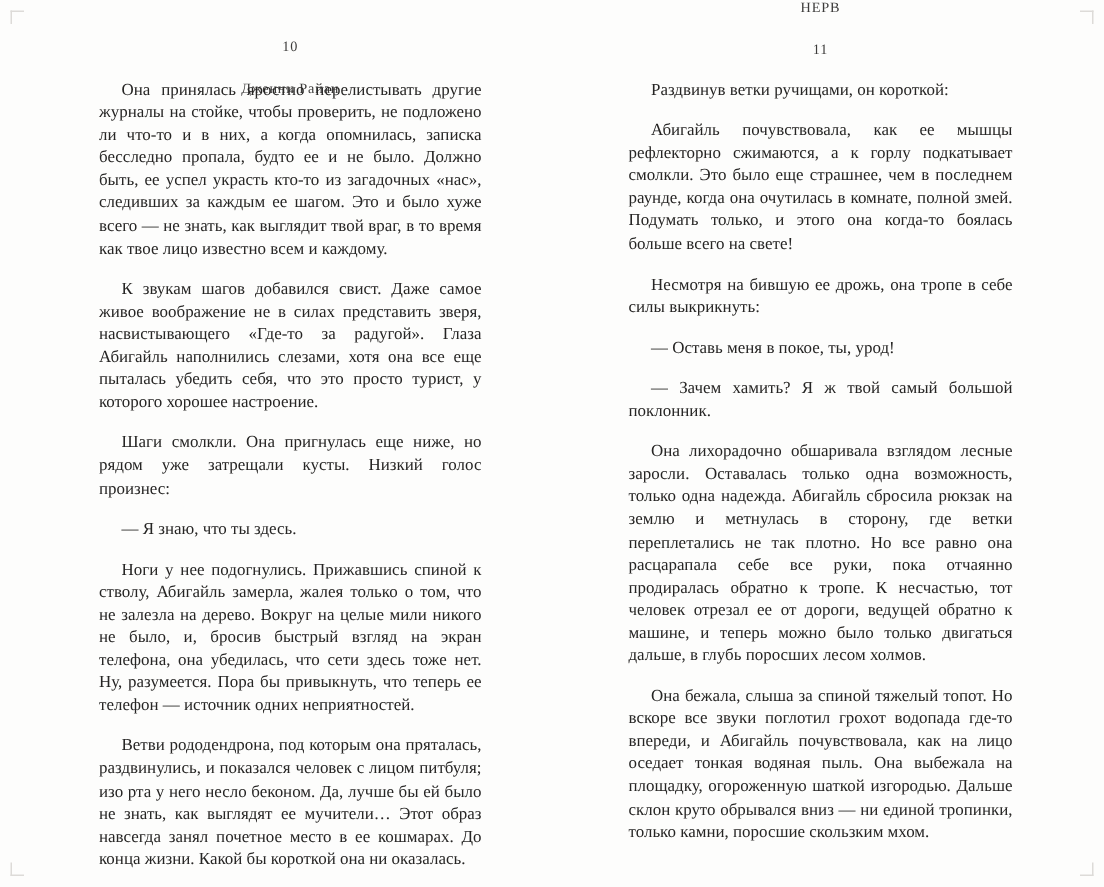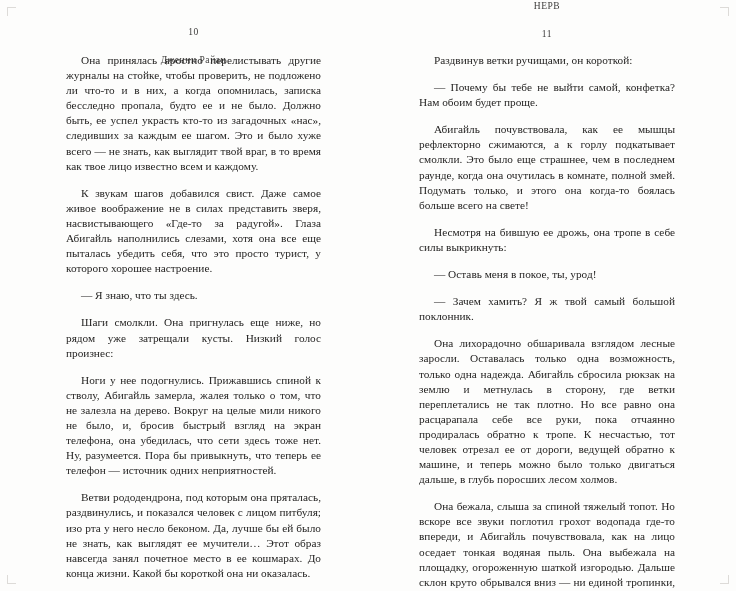--- a/index.html
+++ b/index.html
@@ -81,36 +81,35 @@
 
   <section class="page left">
     <header class="running-head">
       <span>10</span>
       <span class="head-bar"></span>
       <span>Дженни Райан</span>
     </header>
     <div class="text">
       <p>Она принялась яростно перелистывать другие журналы на стойке, чтобы проверить, не подложено ли что-то и в них, а когда опомнилась, записка бесследно пропала, будто ее и не было. Должно быть, ее успел украсть кто-то из загадочных «нас», следивших за каждым ее шагом. Это и было хуже всего — не знать, как выглядит твой враг, в то время как твое лицо известно всем и каждому.</p>
       <p>К звукам шагов добавился свист. Даже самое живое воображение не в силах представить зверя, насвистывающего «Где-то за радугой». Глаза Абигайль наполнились слезами, хотя она все еще пыталась убедить себя, что это просто турист, у которого хорошее настроение.</p>
+      <p>Шаги смолкли. Она пригнулась еще ниже, но рядом уже затрещали кусты. Низкий голос произнес:</p>
       <p>— Я знаю, что ты здесь.</p>
-      <p>Шаги смолкли. Она пригнулась еще ниже, но рядом уже затрещали кусты. Низкий голос произнес:</p>
       <p>Ноги у нее подогнулись. Прижавшись спиной к стволу, Абигайль замерла, жалея только о том, что не залезла на дерево. Вокруг на целые мили никого не было, и, бросив быстрый взгляд на экран телефона, она убедилась, что сети здесь тоже нет. Ну, разумеется. Пора бы привыкнуть, что теперь ее телефон — источник одних неприятностей.</p>
       <p>Ветви рододендрона, под которым она пряталась, раздвинулись, и показался человек с лицом питбуля; изо рта у него несло беконом. Да, лучше бы ей было не знать, как выглядят ее мучители… Этот образ навсегда занял почетное место в ее кошмарах. До конца жизни. Какой бы короткой она ни оказалась.</p>
     </div>
   </section>
 
   <section class="page right">
     <header class="running-head align-right">
       <span>НЕРВ</span>
       <span class="head-bar"></span>
       <span>11</span>
     </header>
     <div class="text">
       <p>Раздвинув ветки ручищами, он короткой:</p>
-      <p>— Почему бы тебе не выйти самой, конфетка? Нам обоим будет проще.</p>
       <p>Абигайль почувствовала, как ее мышцы рефлекторно сжимаются, а к горлу подкатывает смолкли. Это было еще страшнее, чем в последнем раунде, когда она очутилась в комнате, полной змей. Подумать только, и этого она когда-то боялась больше всего на свете!</p>
       <p>Несмотря на бившую ее дрожь, она тропе в себе силы выкрикнуть:</p>
       <p>— Оставь меня в покое, ты, урод!</p>
       <p>— Зачем хамить? Я ж твой самый большой поклонник.</p>
       <p>Она лихорадочно обшаривала взглядом лесные заросли. Оставалась только одна возможность, только одна надежда. Абигайль сбросила рюкзак на землю и метнулась в сторону, где ветки переплетались не так плотно. Но все равно она расцарапала себе все руки, пока отчаянно продиралась обратно к тропе. К несчастью, тот человек отрезал ее от дороги, ведущей обратно к машине, и теперь можно было только двигаться дальше, в глубь поросших лесом холмов.</p>
       <p>Она бежала, слыша за спиной тяжелый топот. Но вскоре все звуки поглотил грохот водопада где-то впереди, и Абигайль почувствовала, как на лицо оседает тонкая водяная пыль. Она выбежала на площадку, огороженную шаткой изгородью. Дальше склон круто обрывался вниз — ни единой тропинки, только камни, поросшие скользким мхом.</p>
     </div>
   </section>
 
 </div>

